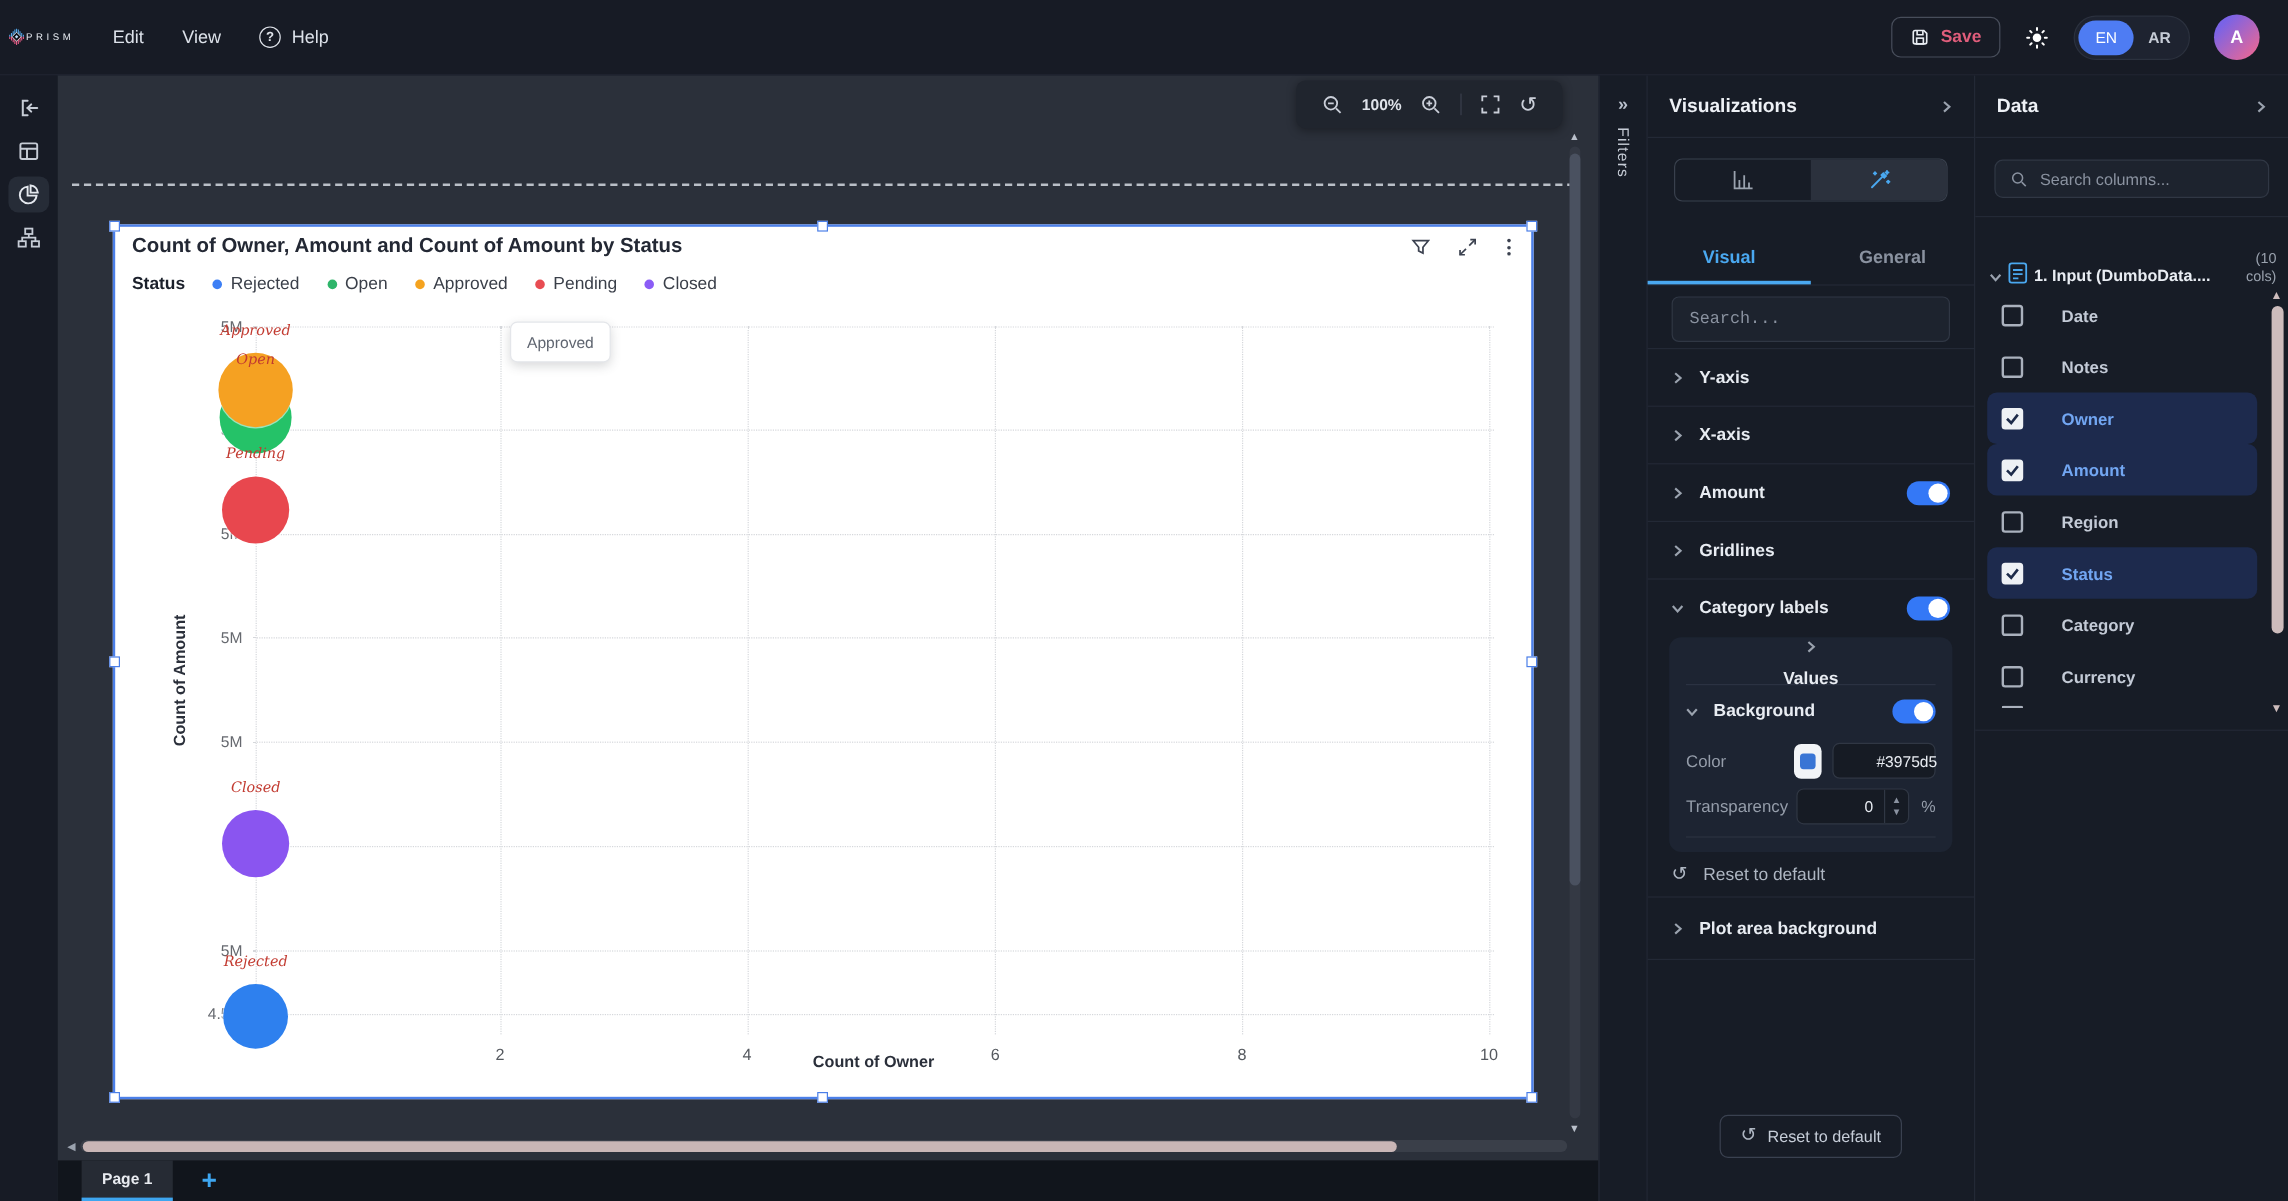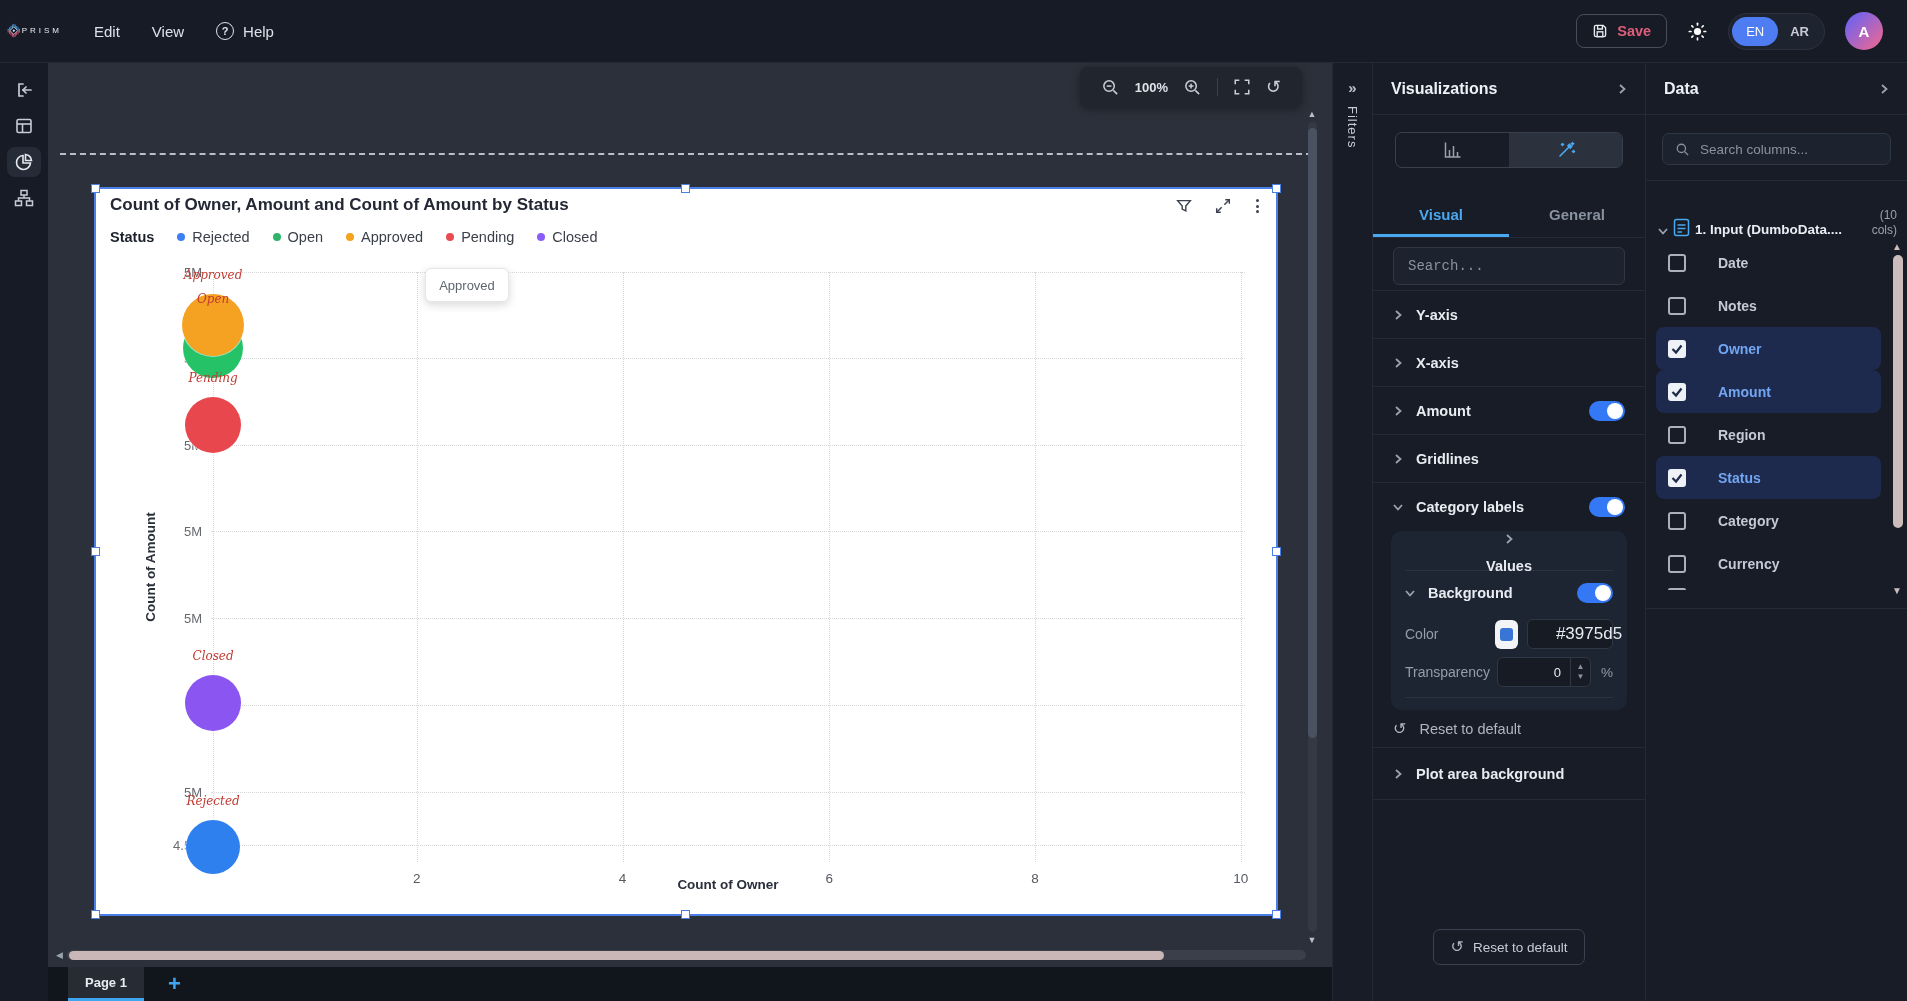--- a/index.html
+++ b/index.html
@@ -124,21 +124,21 @@
 
   .card { margin:0 18px; background:#1d2432; border-radius:10px; padding:2px 14px 12px; }
   .card-row { height:38px; display:flex; align-items:center; gap:13px; }
   .card-row.bg-row { height:44px; }
   .card-divider { border-top:1px solid #2b3242; }
   .prop-row { height:38px; display:flex; align-items:center; }
   .prop-label { color:#959daa; font-size:14px; flex:1; }
   .swatch { width:23px; height:29px; background:#f2f4f7; border-radius:6px; display:flex; align-items:center; justify-content:center; }
   .swatch-inner { width:13px; height:13px; border-radius:3px; }
   .hex-input { width:86px; height:30px; margin-left:9px; background:#161b24; border:1px solid #303744; border-radius:6px;
-               color:#e8ecf2; font-size:17px; display:flex; align-items:center; justify-content:center;padding-left:38px; }
+               color:#e8ecf2; font-size:13px; display:flex; align-items:center; justify-content:center;padding-left:38px; }
   .spin-box { width:94px; height:30px; background:#161b24; border:1px solid #303744; border-radius:6px; display:flex; overflow:hidden; }
   .spin-value { flex:1; color:#e8ecf2; font-size:13px; display:flex; align-items:center; justify-content:flex-end; padding-right:9px; }
   .spin-arrows { width:20px; border-left:1px solid #303744; display:flex; flex-direction:column; align-items:center; justify-content:center; gap:2px; }
   .spin-arrows span { color:#8a92a0; font-size:8px; line-height:8px; }
   .pct { color:#959daa; font-size:13.5px; margin-left:10px; }
   .reset-link { height:38px; display:flex; align-items:center; gap:13px; padding:0 20px; color:#aeb6c2; font-size:14.5px; border-bottom:1px solid #232936; }
   .reset-glyph2 { color:#aeb6c2; font-size:16px; line-height:1; }
   .plot-area-row { height:52px; border-bottom:1px solid #232936; display:flex; align-items:center; padding:0 20px; gap:13px; }
   .viz-bottom { position:absolute; bottom:36px; left:0; right:0; display:flex; justify-content:center; }
   .reset-btn { height:36px; padding:0 17px; border:1px solid #3a4150; border-radius:7px; color:#c6cdd8; font-size:13.5px;

